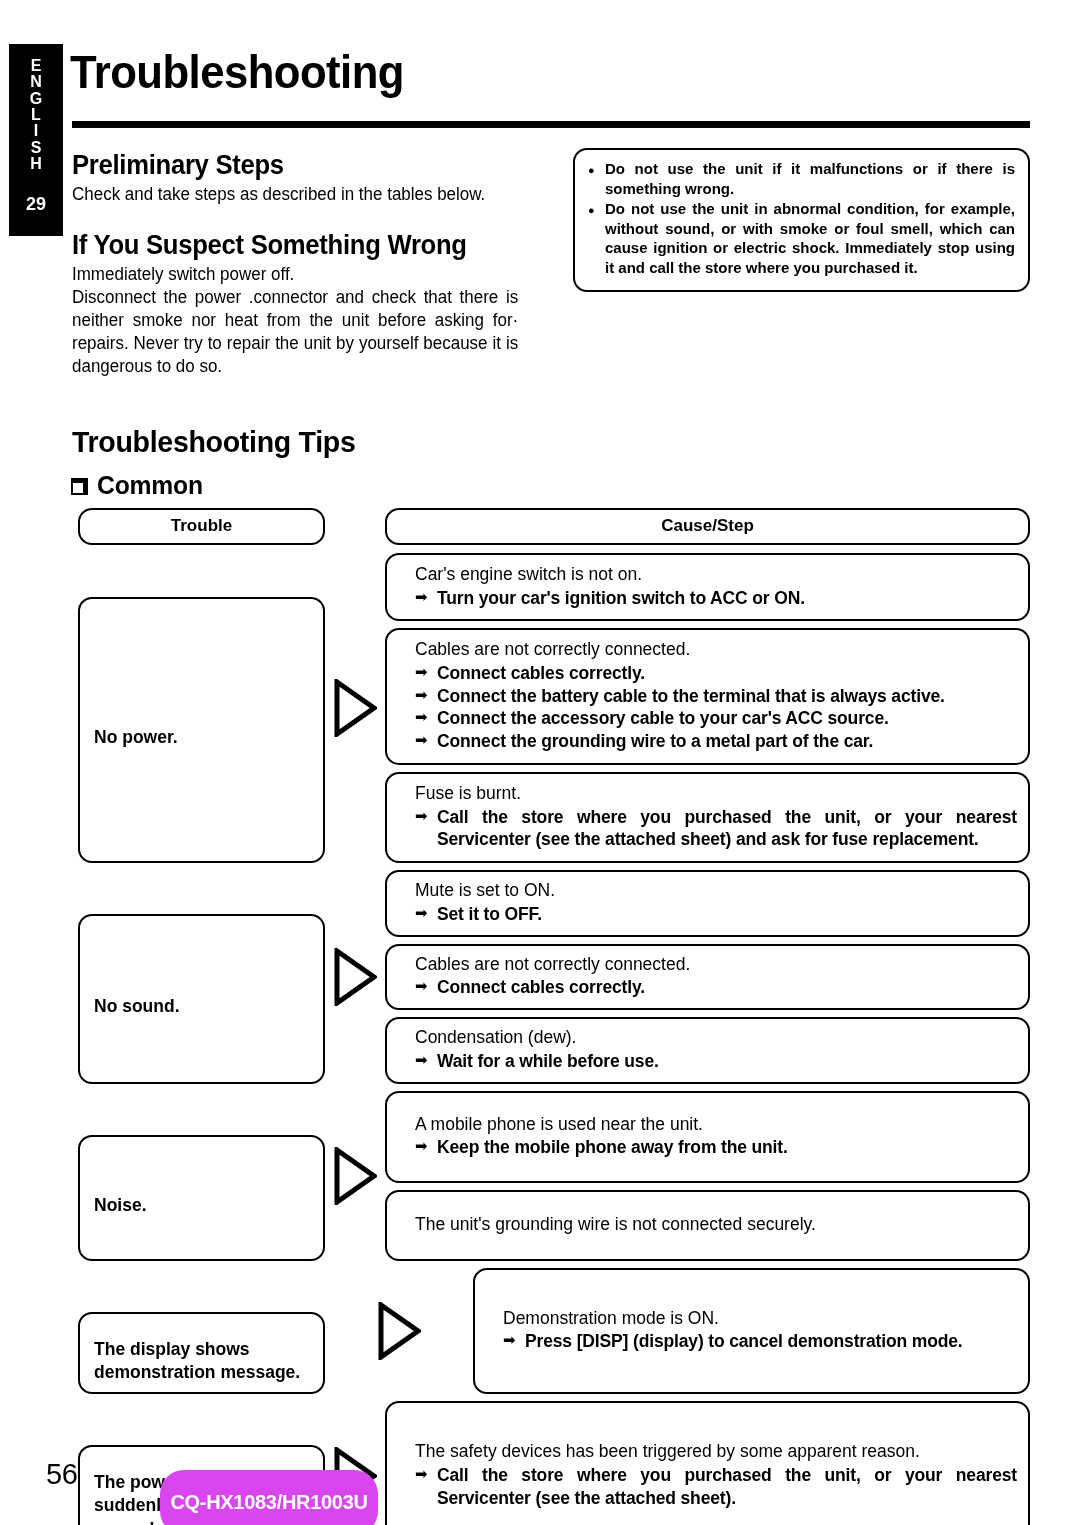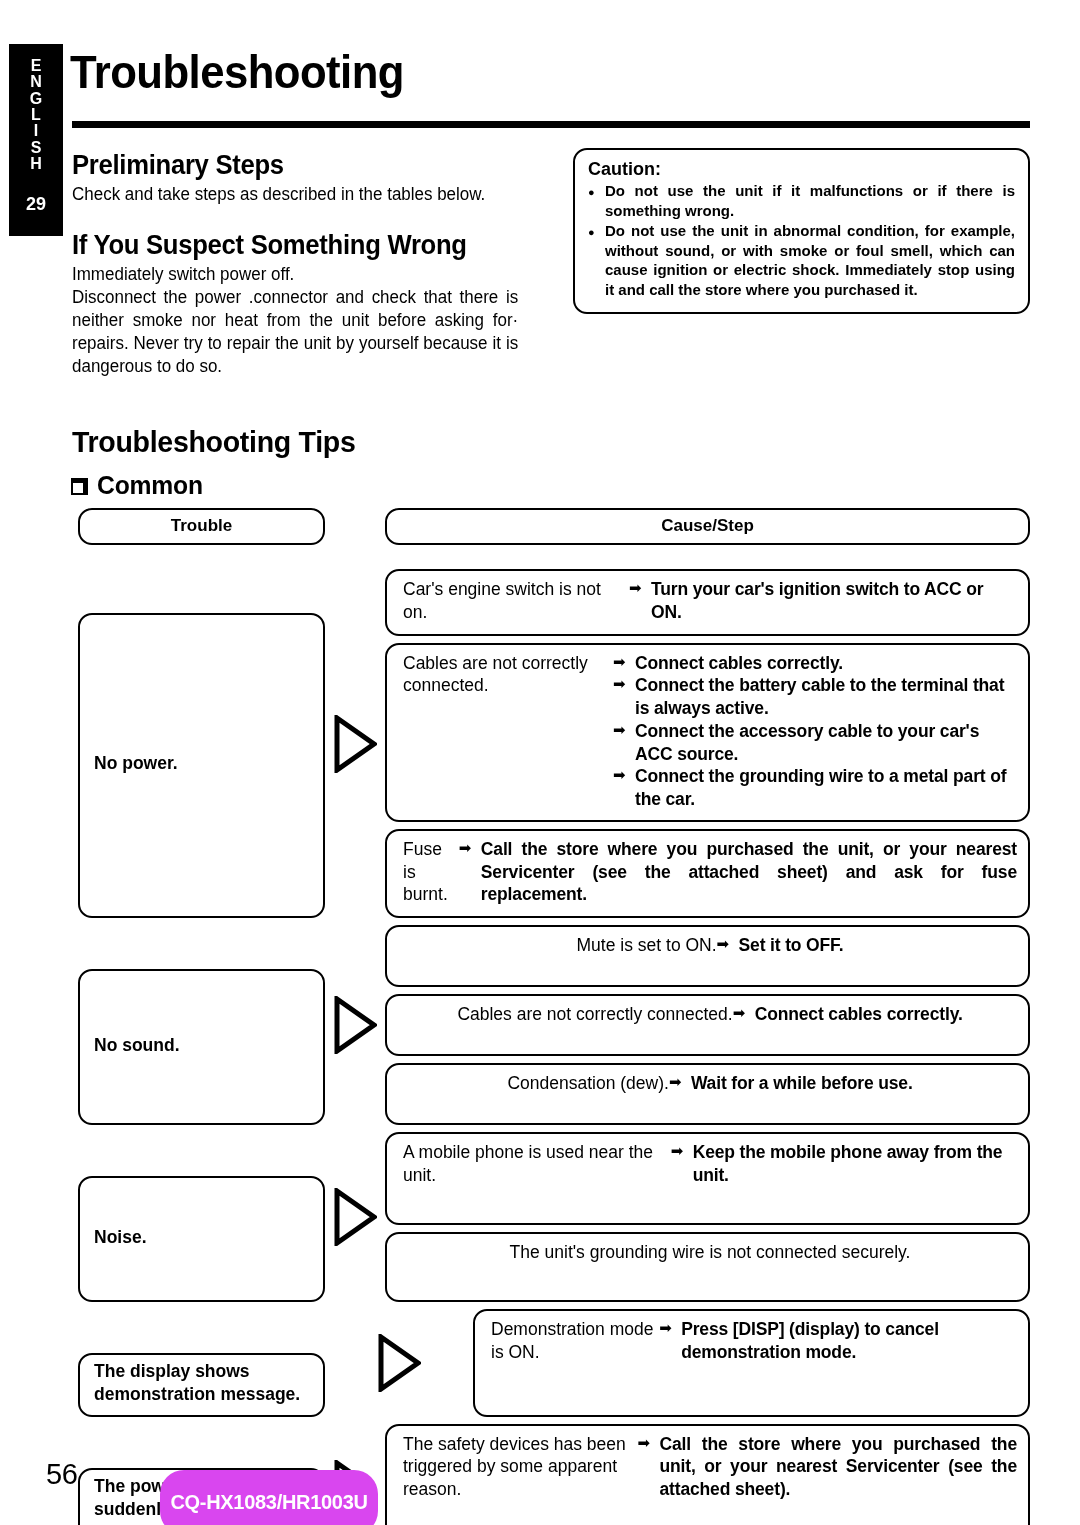--- a/index.html
+++ b/index.html
@@ -172,21 +172,21 @@
   
   .tbl {
     position: absolute;
     left: 78px;
     top: 508px;
     width: 952px;
   }
   .hdr-row {
     display: flex;
     align-items: stretch;
-    margin-bottom: 24px;
+    margin-bottom: 8px;
   }
   .cap {
     border: 2.5px solid #000000;
     border-radius: 14px;
     text-align: center;
     font-size: 17px;
     font-weight: bold;
     padding: 6px 0 7px 0;
     box-sizing: border-box;
   }
@@ -199,21 +199,21 @@
     margin-bottom: 7px;
   }
   .trouble-cell {
     width: 247px;
     flex: 0 0 247px;
     border: 2.5px solid #000000;
     border-radius: 14px;
     box-sizing: border-box;
     display: flex;
     align-items: center;
-    padding: 5px 12px 8px 14px;
+    padding: 24px 12px 8px 14px;
     font-size: 17.5px;
     font-weight: bold;
     line-height: 1.33;
     margin-top: 44px;
   }
   .arrow-cell {
     width: 60px;
     flex: 0 0 60px;
     display: flex;
     align-items: center;
@@ -224,24 +224,24 @@
     flex: 1 1 auto;
     display: flex;
     flex-direction: column;
     gap: 7px;
     min-width: 0;
   }
   .cause-cell {
     border: 2.5px solid #000000;
     border-radius: 14px;
     box-sizing: border-box;
-    padding: 7px 11px 9px 16px;
+    padding: 7px 11px 9px 28px;
     flex: 1 1 auto;
     display: flex;
-    flex-direction: row;
+    flex-direction: column;
     justify-content: center;
   }
   .cause-head {
     font-size: 17.5px;
     line-height: 1.30;
     margin: 0 0 1px 0;
   }
   .steps { margin: 0; padding: 0; list-style: none; }
   .steps li {
     position: relative;
@@ -308,21 +308,20 @@
 
 <div class="lcol">
   <h2 class="h2">Preliminary Steps</h2>
   <p class="body-text">Check and take steps as described in the tables below.</p>
   <h2 class="h2 second">If You Suspect Something Wrong</h2>
   <p class="body-text" style="text-align:left">Immediately switch power off.</p>
   <p class="body-text">Disconnect the power .connector and check that there is neither smoke nor heat from the unit before asking for· repairs. Never try to repair the unit by yourself because it is dangerous to do so.</p>
 </div>
 
 <div class="caution-box">
-  <div class="caution-title">Caution:</div>
   <ul class="caution-list">
     <li>Do not use the unit if it malfunctions or if there is something wrong.</li>
     <li>Do not use the unit in abnormal condition, for example, without sound, or with smoke or foul smell, which can cause ignition or electric shock. Immediately stop using it and call the store where you purchased it.</li>
   </ul>
 </div>
 
 <div class="h1b">Troubleshooting Tips</div>
 <div class="subsec">
   <span class="sq-icon"></span>
   <span class="subsec-label">Common</span>

